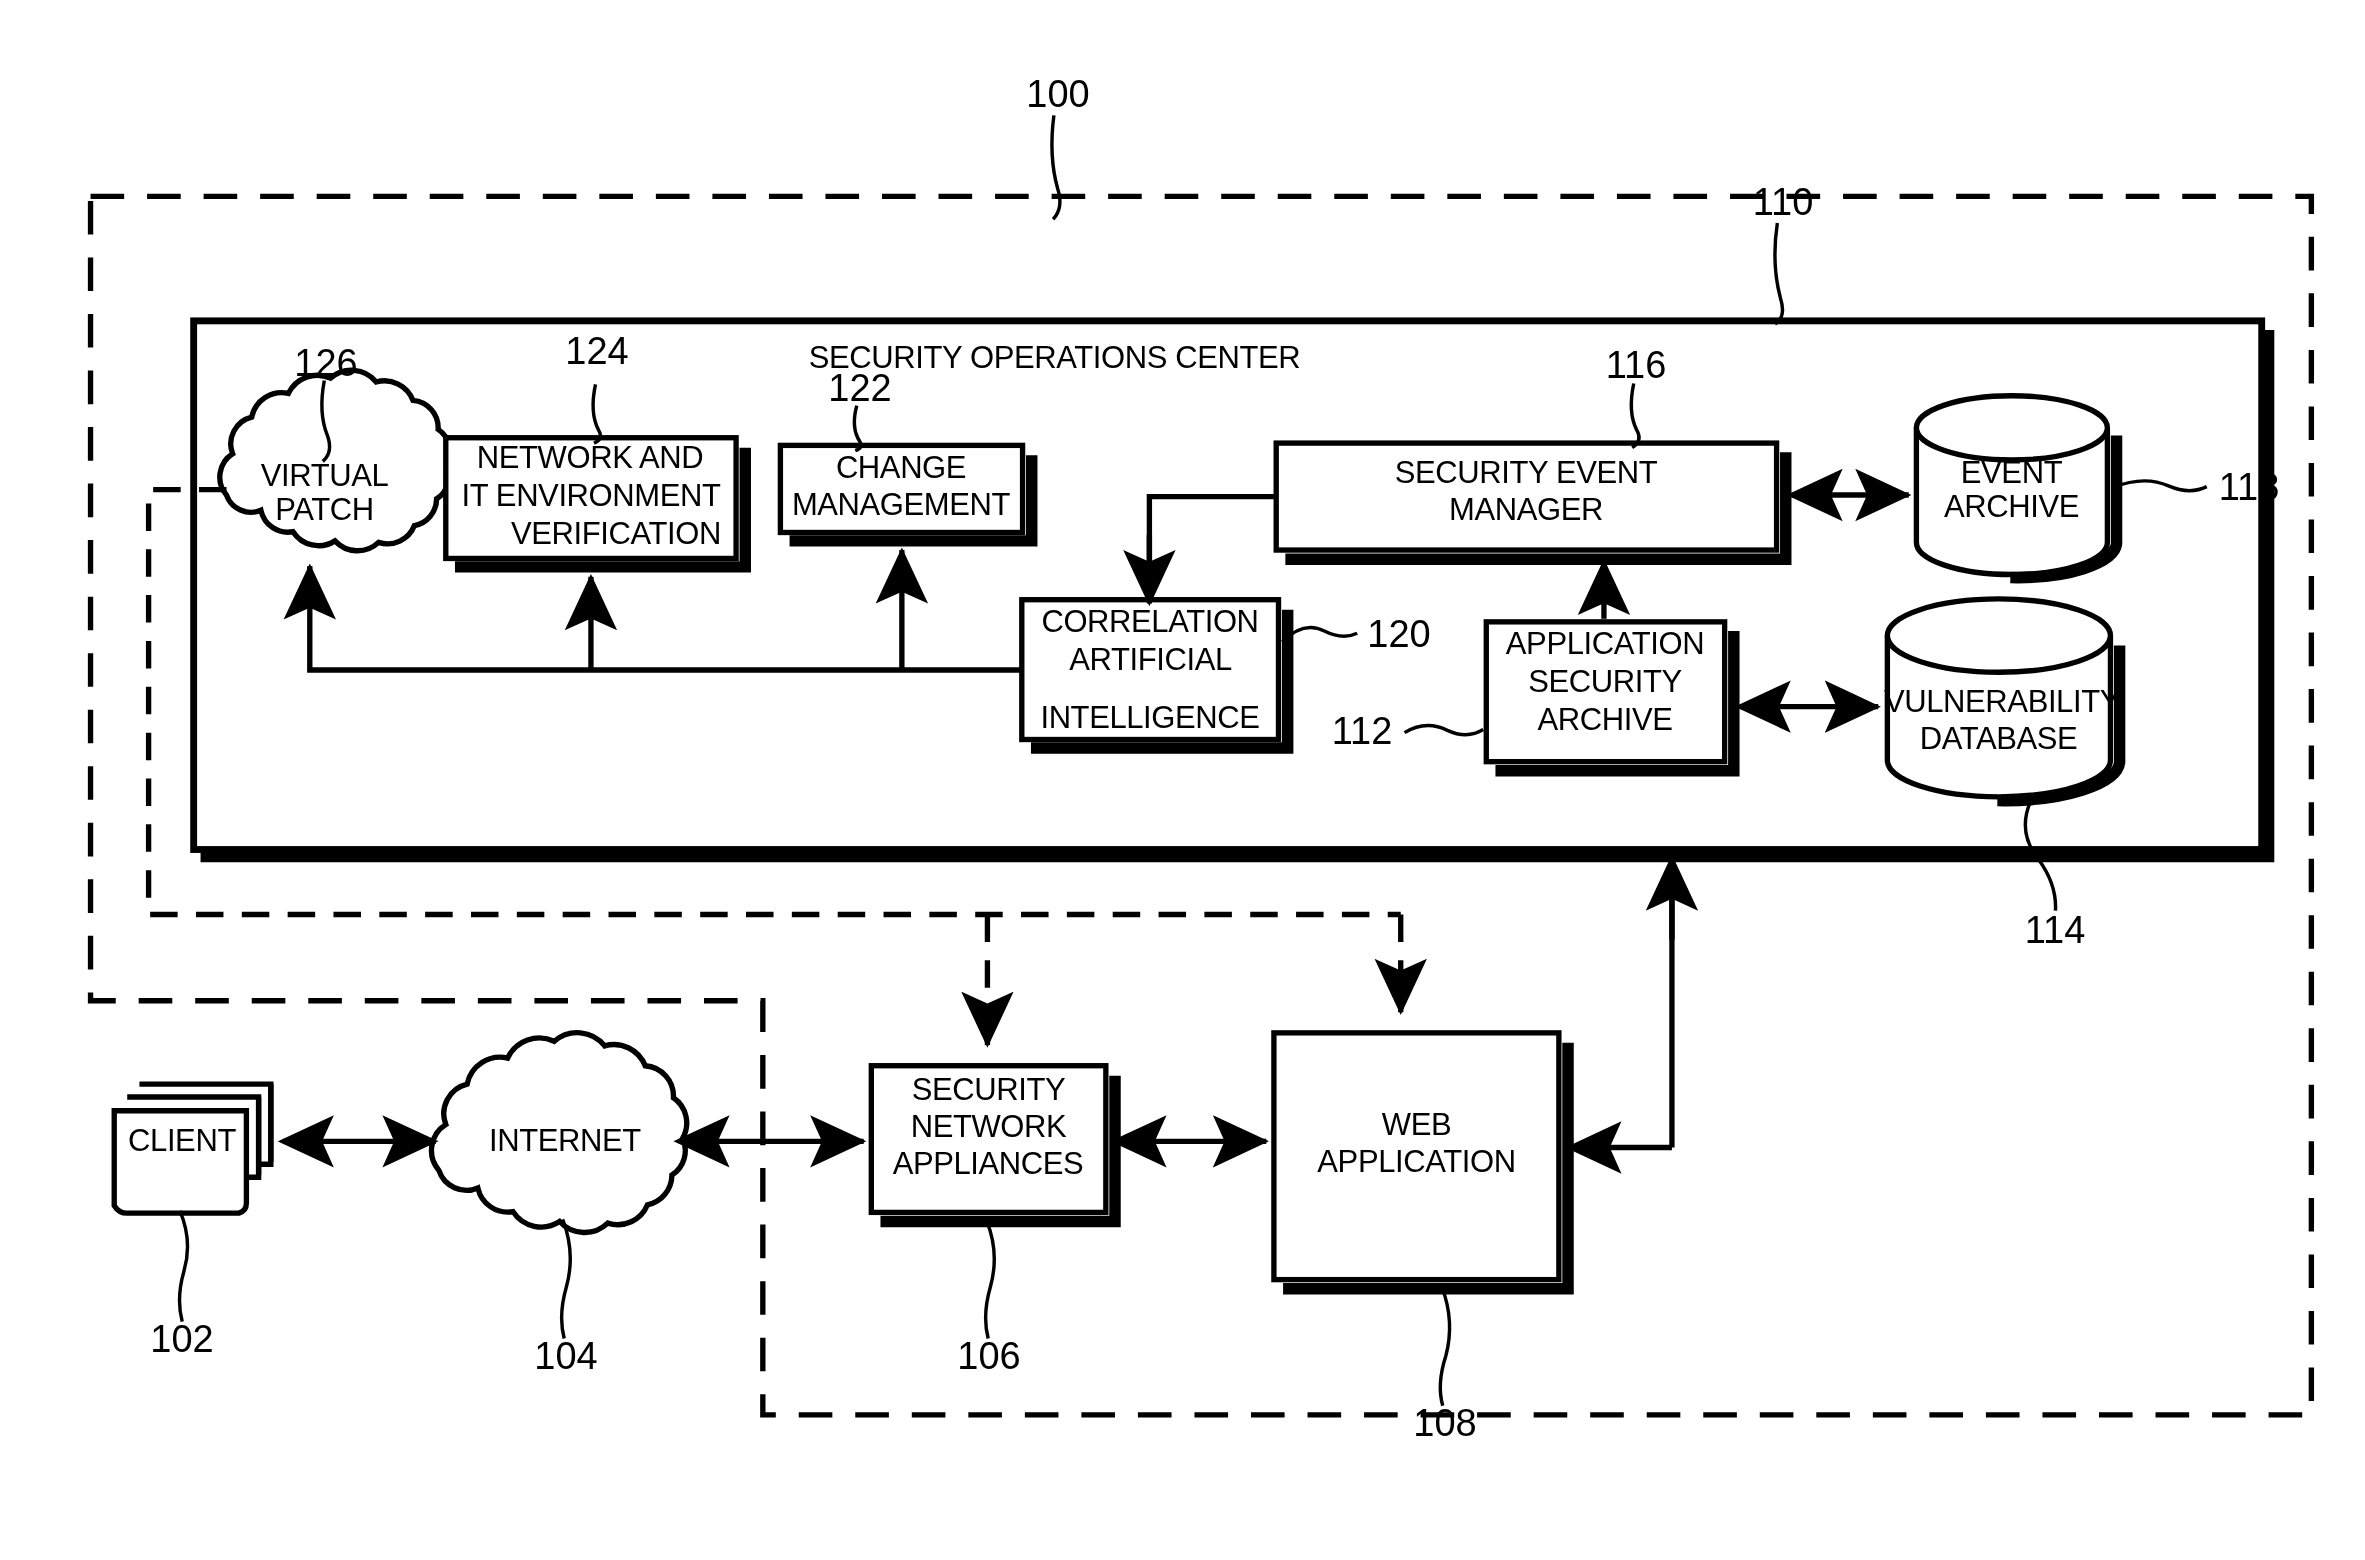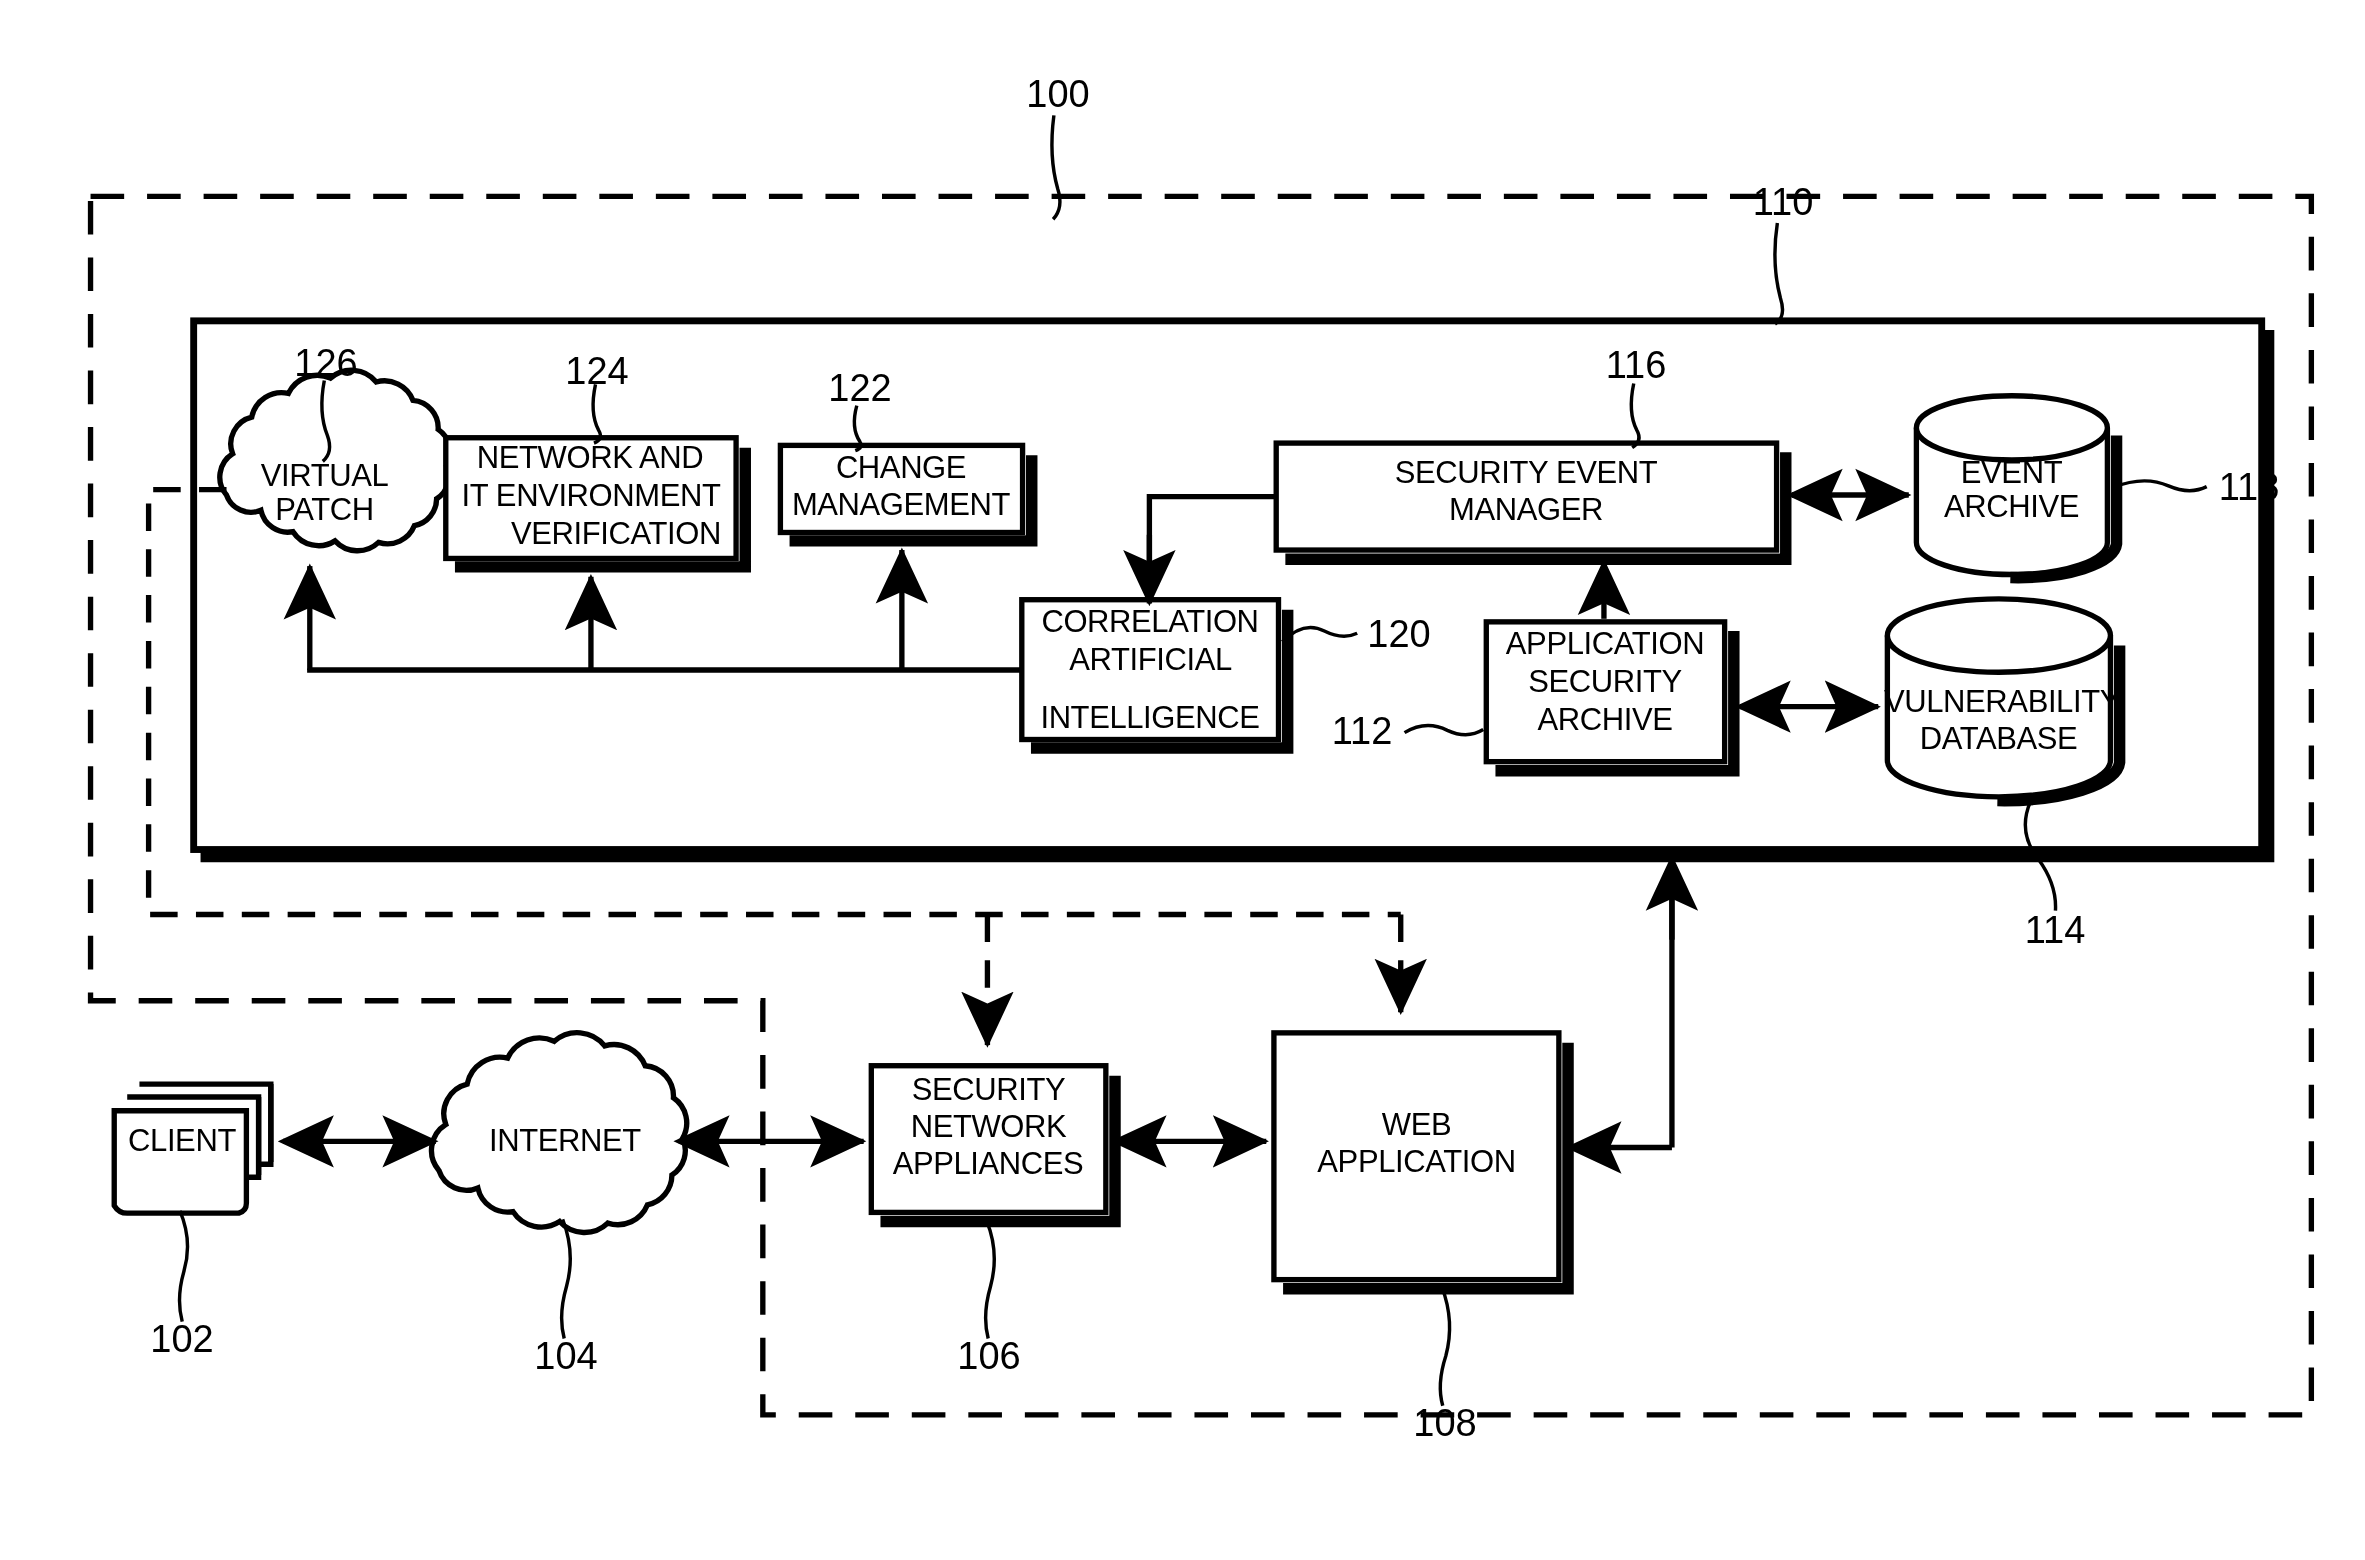--- a/index.html
+++ b/index.html
@@ -255,31 +255,32 @@
     <g>
       <path d="M2188,1502 L2188,1135" fill="none" stroke="#000" stroke-width="7"></path>
       <line x1="2188" y1="1230" x2="2188" y2="1122" stroke="#000" stroke-width="7" marker-end="url(#arrow)"></line>
       <line x1="2188" y1="1502" x2="2052" y2="1502" stroke="#000" stroke-width="7" marker-end="url(#arrow)"></line>
     </g>
 
   </svg>
 
   <div class="lbl reflabel" style="left:1016px; top:75px; width:84px;">100</div>
 
+  <div class="lbl soctitle" style="left:764px; top:342px; width:581px;">SECURITY OPERATIONS CENTER</div>
 
   <div class="lbl reflabel" style="left:1741px; top:183px; width:84px;">110</div>
 
   <div class="lbl boxlabel" style="left:229px; top:460px; width:191px;">VIRTUAL</div>
   <div class="lbl boxlabel" style="left:229px; top:494px; width:191px;">PATCH</div>
   <div class="lbl reflabel" style="left:284px; top:344px; width:84px;">126</div>
 
   <div class="lbl boxlabel" style="left:445px; top:442px; width:290px;">NETWORK AND</div>
   <div class="lbl boxlabel" style="left:442px; top:480px; width:298px;">IT ENVIRONMENT</div>
   <div class="lbl boxlabel" style="left:445px; top:518px; width:290px;padding-left:26px;">VERIFICATION</div>
-  <div class="lbl reflabel" style="left:555px; top:352px; width:84px;">124</div>
+  <div class="lbl reflabel" style="left:555px; top:332px; width:84px;">124</div>
 
   <div class="lbl boxlabel" style="left:780px; top:452px; width:242px;">CHANGE</div>
   <div class="lbl boxlabel" style="left:776px; top:489px; width:250px;">MANAGEMENT</div>
   <div class="lbl reflabel" style="left:818px; top:369px; width:84px;">122</div>
 
   <div class="lbl boxlabel" style="left:1276px; top:494px; width:500px;">MANAGER</div>
   <div class="lbl boxlabel" style="left:1276px; top:457px; width:500px;">SECURITY EVENT</div>
   <div class="lbl reflabel" style="left:1594px; top:346px; width:84px;">116</div>
 
   <div class="lbl boxlabel" style="left:1916px; top:457px; width:191px;">EVENT</div>

